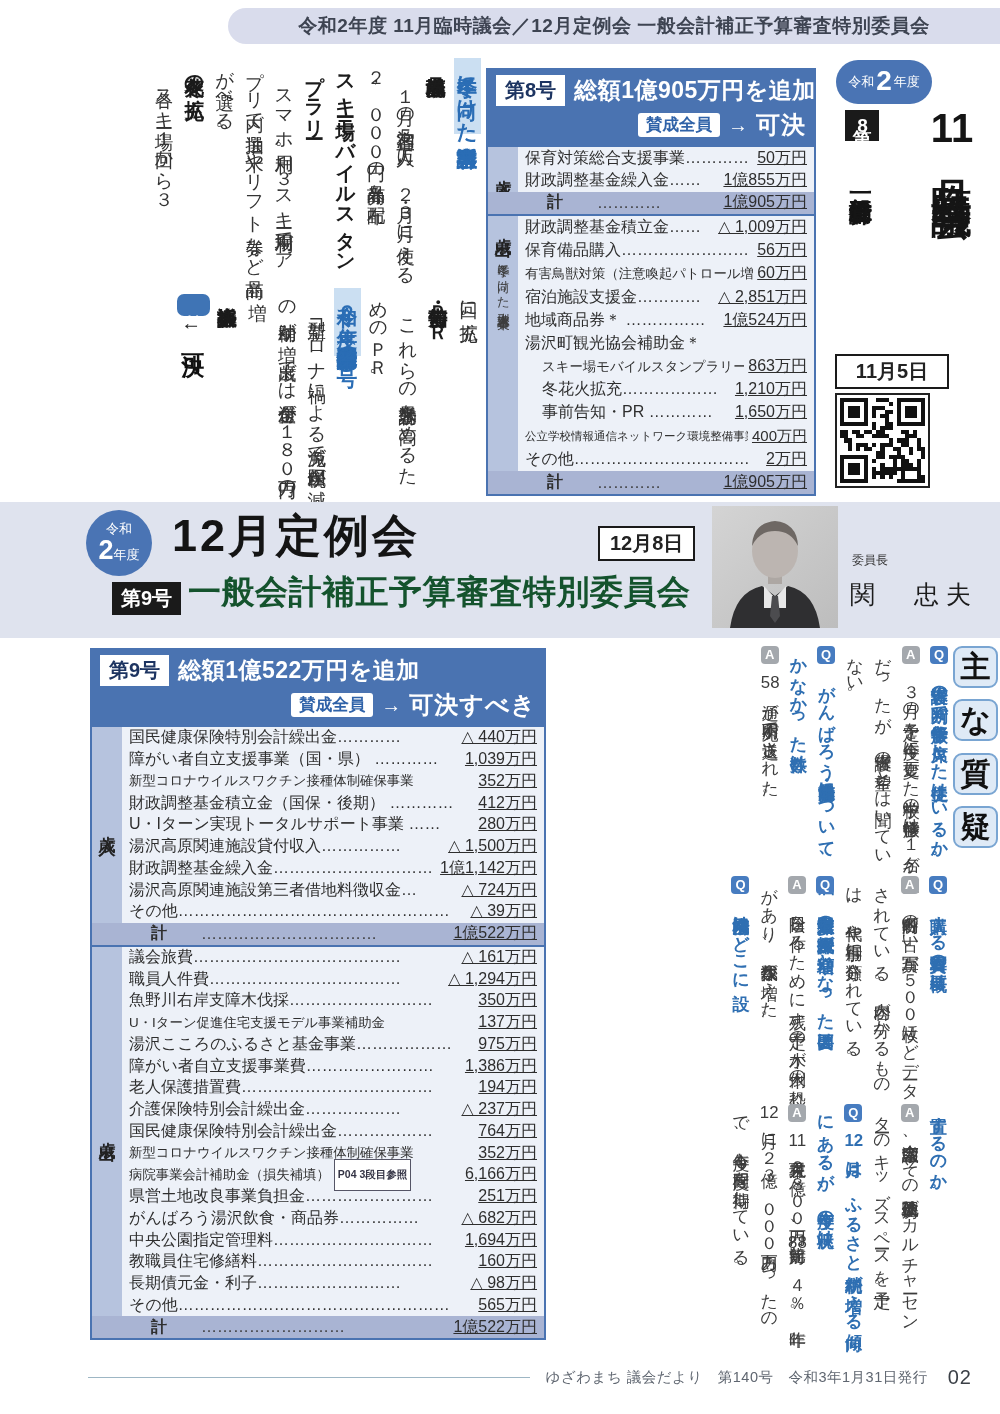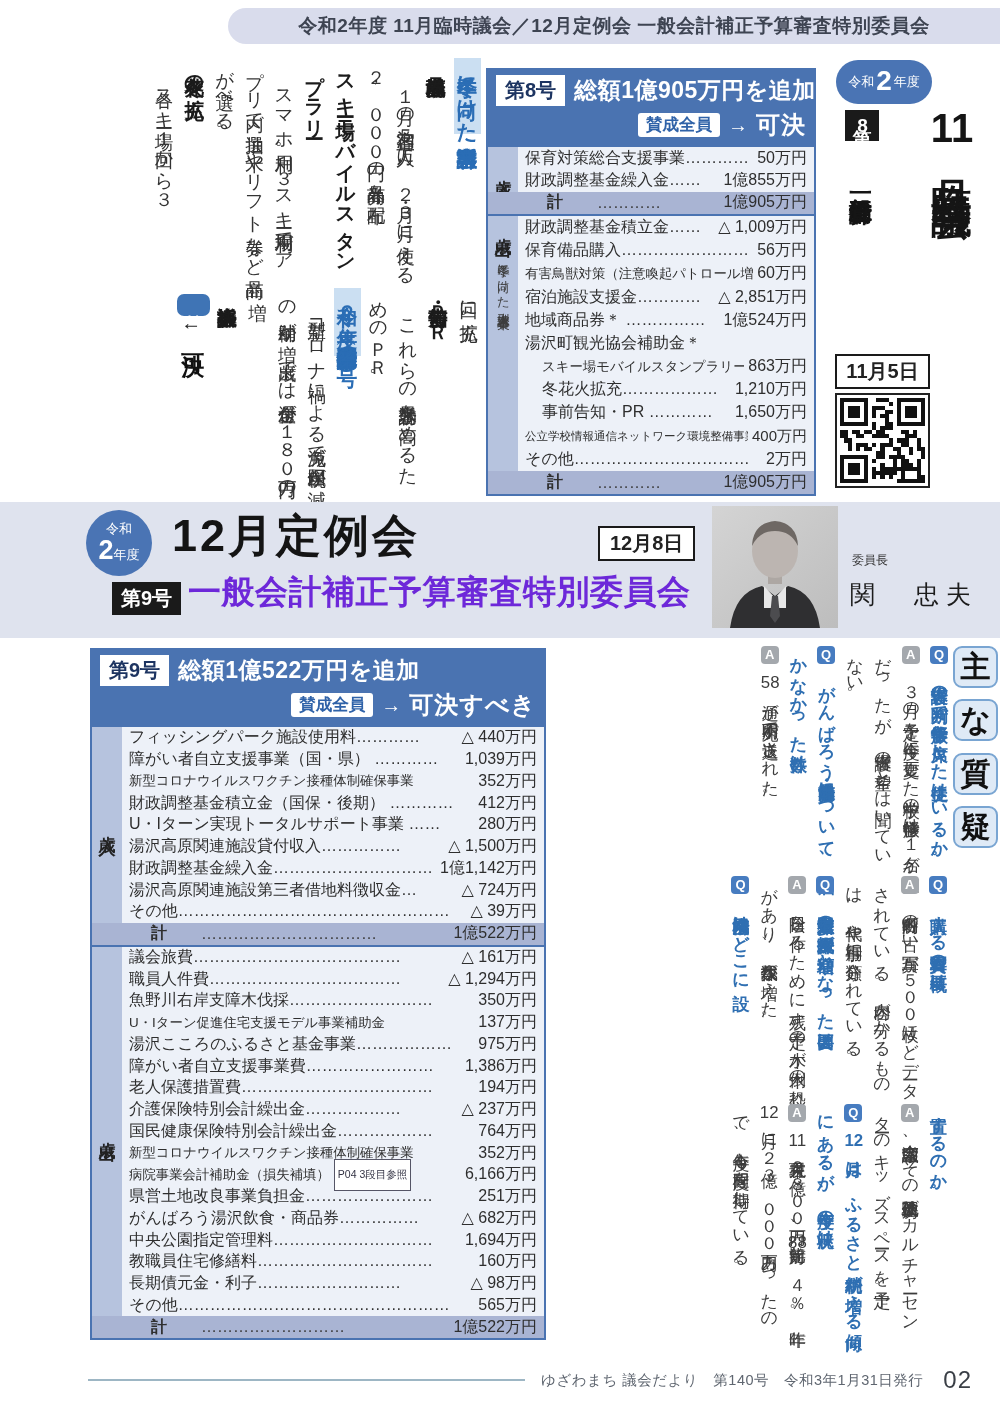--- a/index.html
+++ b/index.html
@@ -49,59 +49,59 @@
              justify-content:center;flex-shrink:0;}
   .sect-side.topalign{justify-content:flex-start;padding-top:8px;}
   .side-label{writing-mode:vertical-rl;font-size:17px;font-weight:600;color:#222;letter-spacing:3px;}
   .side-note{writing-mode:vertical-rl;font-size:12.5px;color:#3c3c3c;margin-top:10px;letter-spacing:1px;}
   .sect-rows{flex:1;display:flex;flex-direction:column;min-width:0;}
   .trow{display:flex;align-items:center;padding:0 7px 0 7px;font-size:16px;color:#2e2e2e;min-width:0;}
   .tbl-b8 .trow{height:23.2px;}
   .tbl-b8 .rev .trow{height:22.3px;}
   .tbl-b9 .trow{height:21.75px;}
   .tlabel{white-space:nowrap;overflow:hidden;flex:0 1 auto;}
-  .tval{margin-left:auto;white-space:nowrap;font-size:16px;padding-left:4px;}
+  .tval{margin-left:auto;white-space:nowrap;font-size:16px;padding-left:4px;text-decoration:underline;}
   .trow.small{font-size:13.4px;}
   .trow.xs{font-size:11.5px;}
   .trow.xs .tval{font-size:15px;}
   .trow.indent{padding-left:24px;}
   .rownote{font-size:10.5px;border:1px solid #556;padding:8px 3px;margin-left:4px;background:#fff;
-           white-space:nowrap;color:#334;flex-shrink:0;}
+           white-space:nowrap;color:#334;flex-shrink:0;font-weight:bold;}
   .trow.total{background:#a9b4d3;}
   .total-label{font-weight:600;margin-left:52px;}
   .total-dots{margin-left:34px;color:#3a3a3a;overflow:hidden;white-space:nowrap;}
 
   
   .era-oval{position:absolute;left:836px;top:60px;width:96px;height:44px;background:#4a74b4;border-radius:22px;
             display:flex;align-items:center;justify-content:center;color:#fff;gap:1px;}
   .era-oval .e1,.era-oval .e3{font-size:13px;}
   .era-oval .e2{font-size:28px;font-weight:bold;line-height:1;padding:0 1px 3px 1px;}
   .nov-title{position:absolute;left:925px;top:108px;font-size:40px;font-weight:bold;letter-spacing:5px;color:#151515;}
   .nov-badge{position:absolute;left:845px;top:110px;background:#1a1a1a;color:#fff;font-size:19px;font-weight:bold;
              padding:5px 4px;letter-spacing:1px;}
   .nov-sub{position:absolute;left:846px;top:180px;font-size:23px;font-weight:bold;color:#151515;letter-spacing:.5px;}
-  .nov-date{position:absolute;left:835px;top:354px;width:95px;border:2.5px solid #1a1a1a;background:#fff;
+  .nov-date{position:absolute;left:835px;top:354px;width:114px;border:2.5px solid #1a1a1a;background:#fff;
             text-align:center;font-size:20px;font-weight:600;color:#222;padding:2px 0;box-sizing:border-box;}
   .qr-wrap{position:absolute;left:835px;top:393px;width:95px;height:95px;border:2px solid #222;background:#fff;
            box-sizing:border-box;padding:3px;}
   .qr-wrap svg{width:100%;height:100%;shape-rendering:crispEdges;fill:#111;}
 
   
   .midband{position:absolute;left:0;top:502px;width:1000px;height:136px;background:#dfe3ee;}
   .dec-circle{position:absolute;left:86px;top:8px;width:66px;height:66px;border-radius:50%;background:#4a74b4;
               color:#fff;display:flex;flex-direction:column;align-items:center;justify-content:center;line-height:1.05;}
   .dec-circle .c1{font-size:13px;}
   .dec-circle .c2{font-size:13px;}
   .dec-circle .c2 b{font-size:27px;font-weight:bold;}
   .dec-title{position:absolute;left:172px;top:4px;font-size:45px;font-weight:bold;color:#141414;letter-spacing:3px;}
   .dec-date{position:absolute;left:598px;top:24px;border:2.5px solid #1a1a1a;background:#fff;font-size:20px;
             font-weight:600;padding:2px 10px;color:#222;}
   .dec-badge{position:absolute;left:112px;top:80px;background:#1a1a1a;color:#fff;font-size:20px;font-weight:bold;
              padding:3px 9px;}
-  .dec-sub{position:absolute;left:188px;top:68px;font-size:33px;font-weight:bold;color:#6d28d9;letter-spacing:.5px;}
+  .dec-sub{position:absolute;left:188px;top:68px;font-size:33px;font-weight:bold;color:#14532d;letter-spacing:.5px;}
   .chair-photo{position:absolute;left:712px;top:4px;width:126px;height:122px;background:#cdcdcd;overflow:hidden;}
   .chair-role{position:absolute;left:852px;top:50px;font-size:12px;color:#333;}
   .chair-name{position:absolute;left:850px;top:76px;font-size:25px;color:#1c1c1c;letter-spacing:7px;}
 
   
   .qa-band{position:absolute;writing-mode:vertical-rl;text-orientation:mixed;}
   .qa-b1{left:552px;top:646px;width:446px;height:224px;}
   .qa-b2{left:552px;top:876px;width:400px;height:224px;}
   .qa-b3{left:552px;top:1104px;width:400px;height:230px;}
   .qa-title{margin-inline-end:12px;line-height:1;}
@@ -113,21 +113,21 @@
   .qa-item.a .qa-text{color:#3c3c3c;}
   .qa-badge{display:inline-block;writing-mode:horizontal-tb;width:18px;height:18px;line-height:18px;text-align:center;
             border-radius:4px;color:#fff;font-size:13px;font-weight:bold;margin-inline-end:0;margin-bottom:5px;}
   .qa-item.q .qa-badge{background:#477cc0;}
   .qa-item.a .qa-badge{background:#a4a8ad;}
 
   
   .footer{position:absolute;left:88px;right:28px;top:1366px;display:flex;align-items:center;}
   .f-line{flex:1;height:1.5px;background:#9db6c4;margin-right:16px;}
   .f-text{font-size:14.5px;color:#5f6670;letter-spacing:.5px;white-space:nowrap;}
-  .f-page{font-size:24px;color:#3a3f46;margin-left:20px;letter-spacing:1px;}
+  .f-page{font-size:20px;color:#3a3f46;margin-left:20px;letter-spacing:1px;}
 </style>
 </head>
 <body>
 
 <div id="page">
 
   <div class="hdr-band">
     <span>令和2年度 11月臨時議会／12月定例会 一般会計補正予算審査特別委員会</span>
   </div>
 
@@ -591,21 +591,21 @@
         <span class="hdr-result">可決すべき</span>
       </div>
     </div>
     <div class="sect rev">
       <div class="sect-flex">
         <div class="sect-side">
           <span class="side-label">歳入</span>
         </div>
         <div class="sect-rows">
   <div class="trow">
-    <span class="tlabel">フィッシングパーク施設使用料…………</span>
+    <span class="tlabel">国民健康保険特別会計繰出金…………</span>
 
     <span class="tval">△ 440万円</span>
   </div>
 
   <div class="trow">
     <span class="tlabel">障がい者自立支援事業（国・県） …………</span>
 
     <span class="tval">1,039万円</span>
   </div>
 

